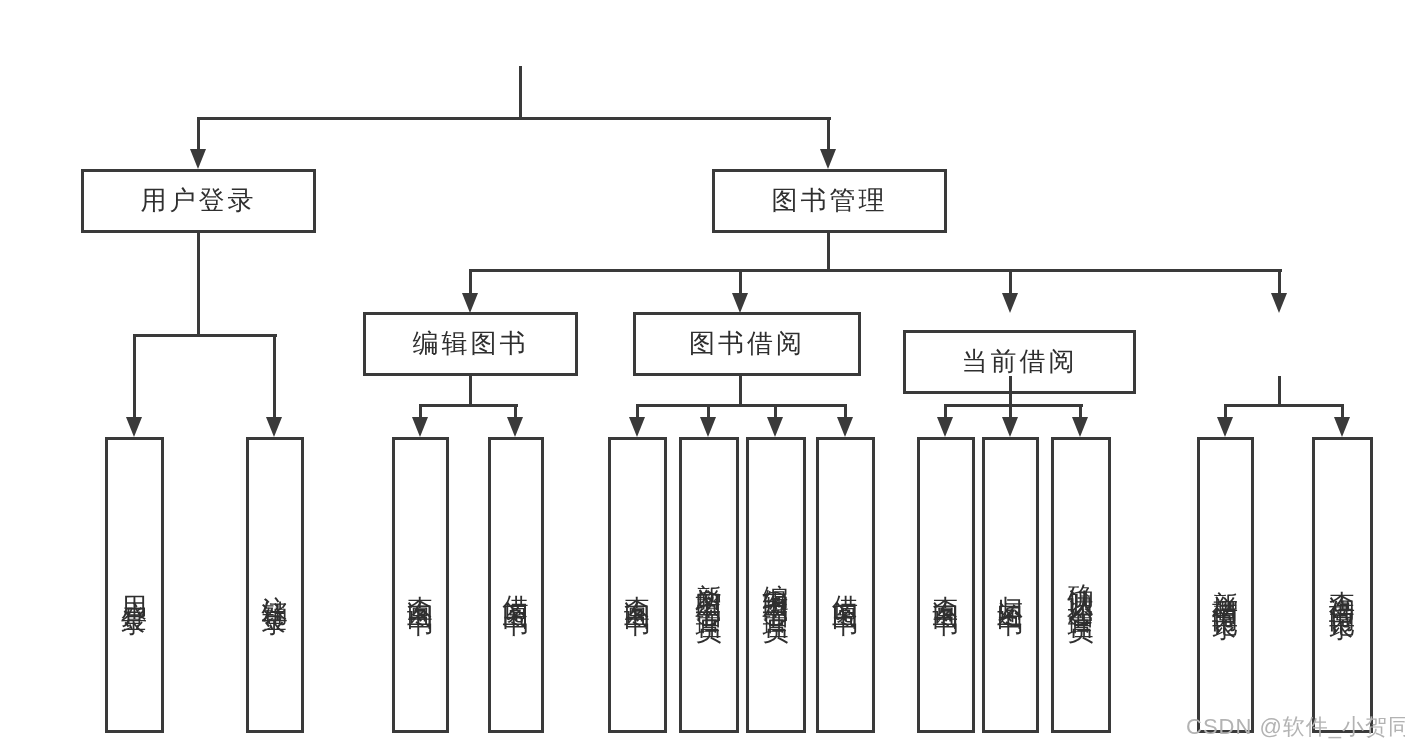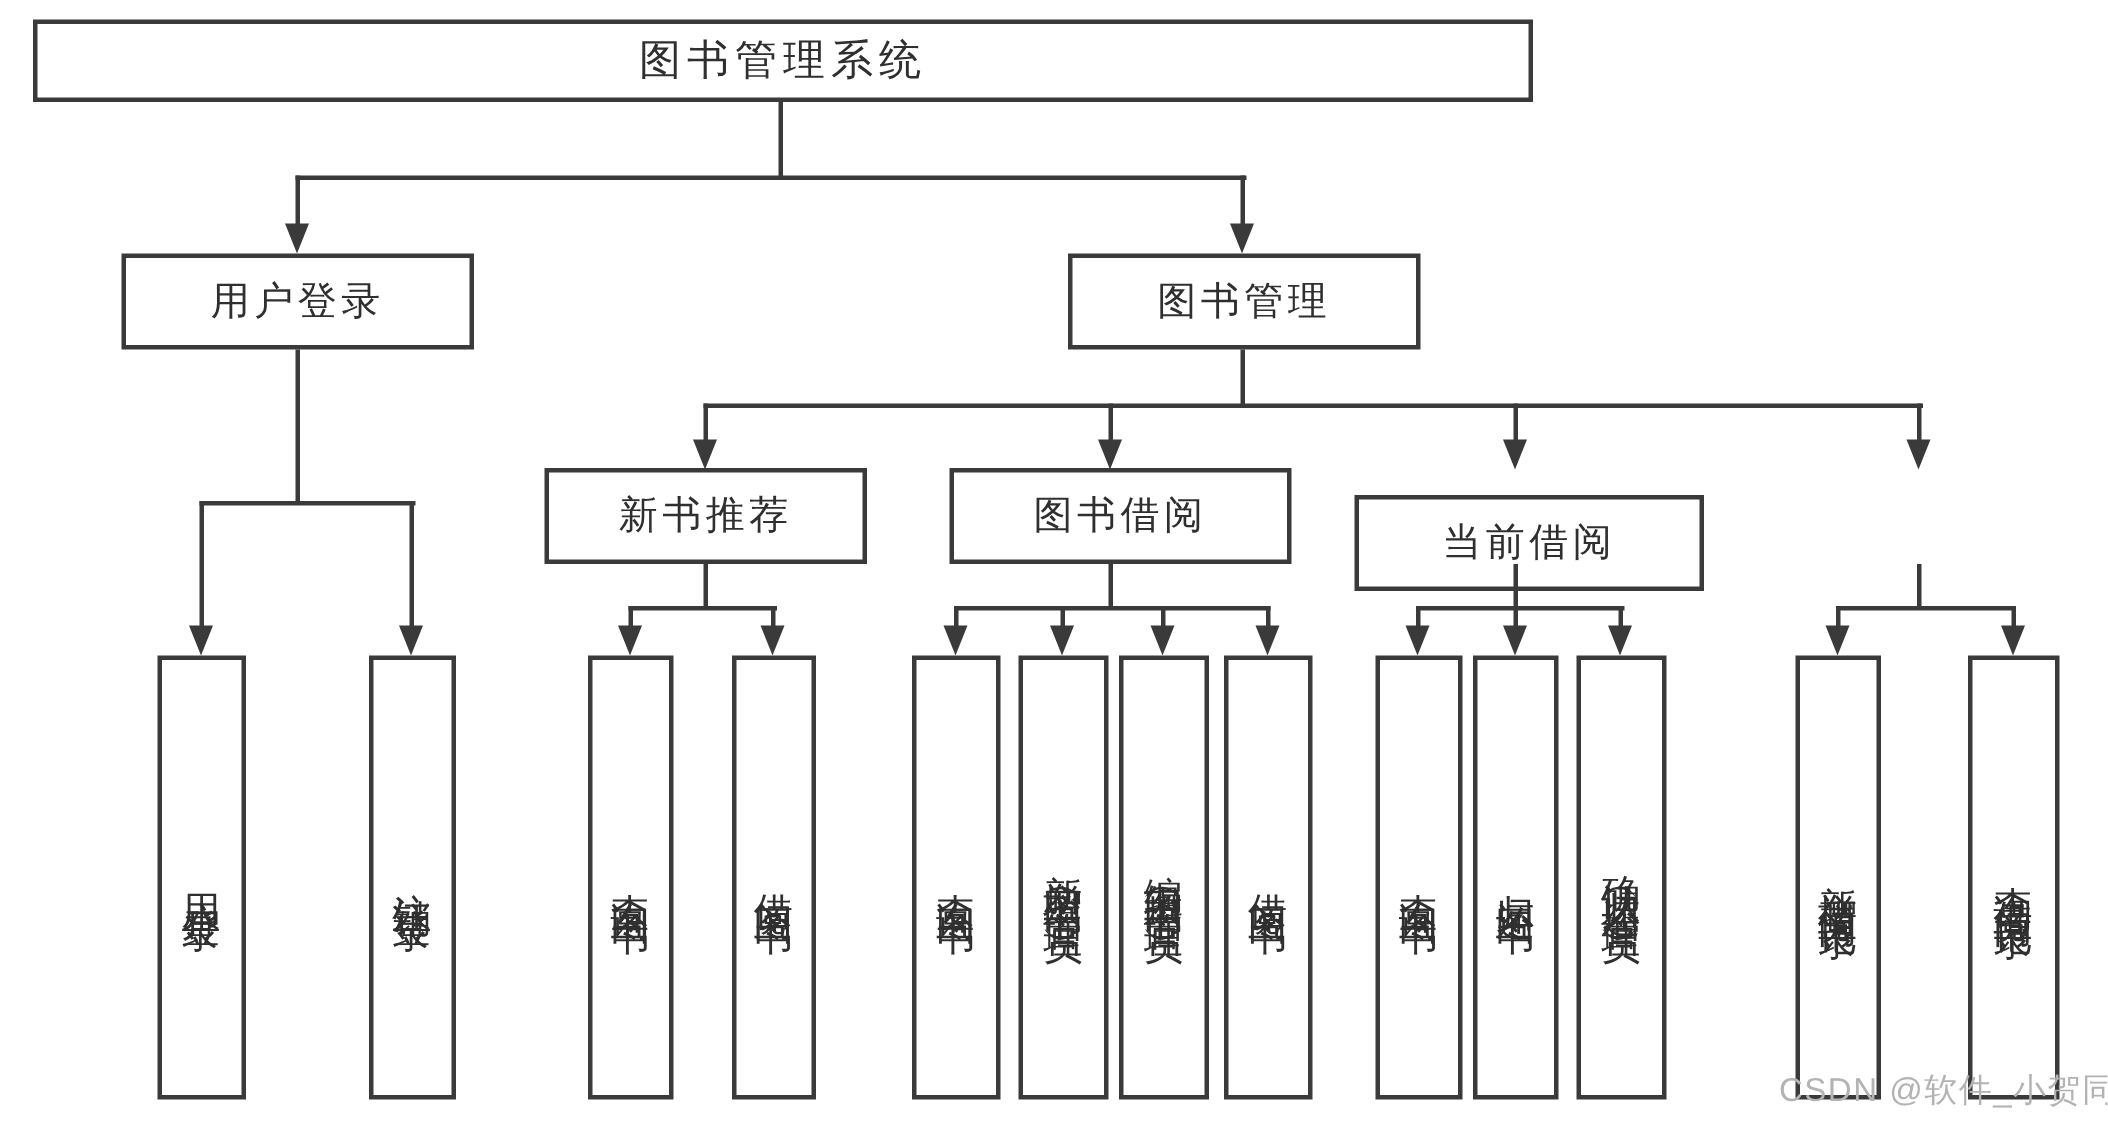--- a/index.html
+++ b/index.html
@@ -66,21 +66,20 @@
     letter-spacing: 1px;
     white-space: nowrap;
     z-index: 6;
   }
 </style>
 </head>
 <body>
 
 <div class="canvas">
 
-  <div class="box hl root-box" style="left:22px; top:13px; width:1000px; height:55px;">图书管理系统</div>
 
   <div class="ln" style="left:519px; top:66px; width:3px; height:53px;"></div>
   <div class="ln" style="left:197px; top:117px; width:634px; height:3px;"></div>
   <div class="ln" style="left:197px; top:117px; width:3px; height:33px;"></div>
   <div class="arw" style="left:190px; top:149px;"></div>
   <div class="ln" style="left:827px; top:117px; width:3px; height:33px;"></div>
   <div class="arw" style="left:820px; top:149px;"></div>
 
   <div class="box hl" style="left:81px; top:169px; width:235px; height:64px;">用户登录</div>
   <div class="box hl" style="left:712px; top:169px; width:235px; height:64px;">图书管理</div>
@@ -96,21 +95,21 @@
   <div class="ln" style="left:469px; top:269px; width:813px; height:3px;"></div>
   <div class="ln" style="left:469px; top:269px; width:3px; height:25px;"></div>
   <div class="arw" style="left:462px; top:293px;"></div>
   <div class="ln" style="left:739px; top:269px; width:3px; height:25px;"></div>
   <div class="arw" style="left:732px; top:293px;"></div>
   <div class="ln" style="left:1009px; top:269px; width:3px; height:25px;"></div>
   <div class="arw" style="left:1002px; top:293px;"></div>
   <div class="ln" style="left:1278px; top:269px; width:3px; height:25px;"></div>
   <div class="arw" style="left:1271px; top:293px;"></div>
 
-  <div class="box hl" style="left:363px; top:312px; width:215px; height:64px;">新书推荐</div>
+  <div class="box hl" style="left:363px; top:312px; width:215px; height:64px;">编辑图书</div>
   <div class="box hl" style="left:633px; top:312px; width:228px; height:64px;">图书借阅</div>
   <div class="box hl" style="left:903px; top:330px; width:233px; height:64px;">当前借阅</div>
 
   <div class="ln" style="left:469px; top:376px; width:3px; height:30px;"></div>
   <div class="ln" style="left:419px; top:404px; width:99px; height:3px;"></div>
   <div class="ln" style="left:419px; top:404px; width:3px; height:14px;"></div>
   <div class="arw" style="left:412px; top:417px;"></div>
   <div class="ln" style="left:514px; top:404px; width:3px; height:14px;"></div>
   <div class="arw" style="left:507px; top:417px;"></div>
 

